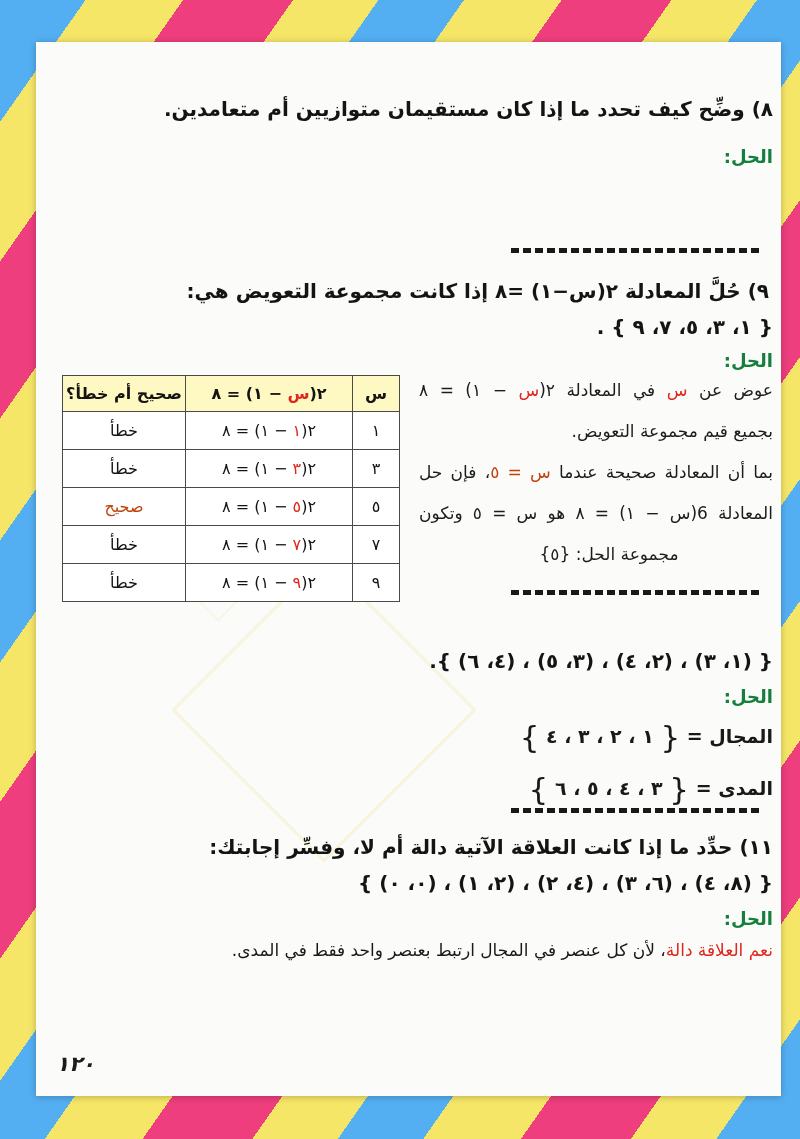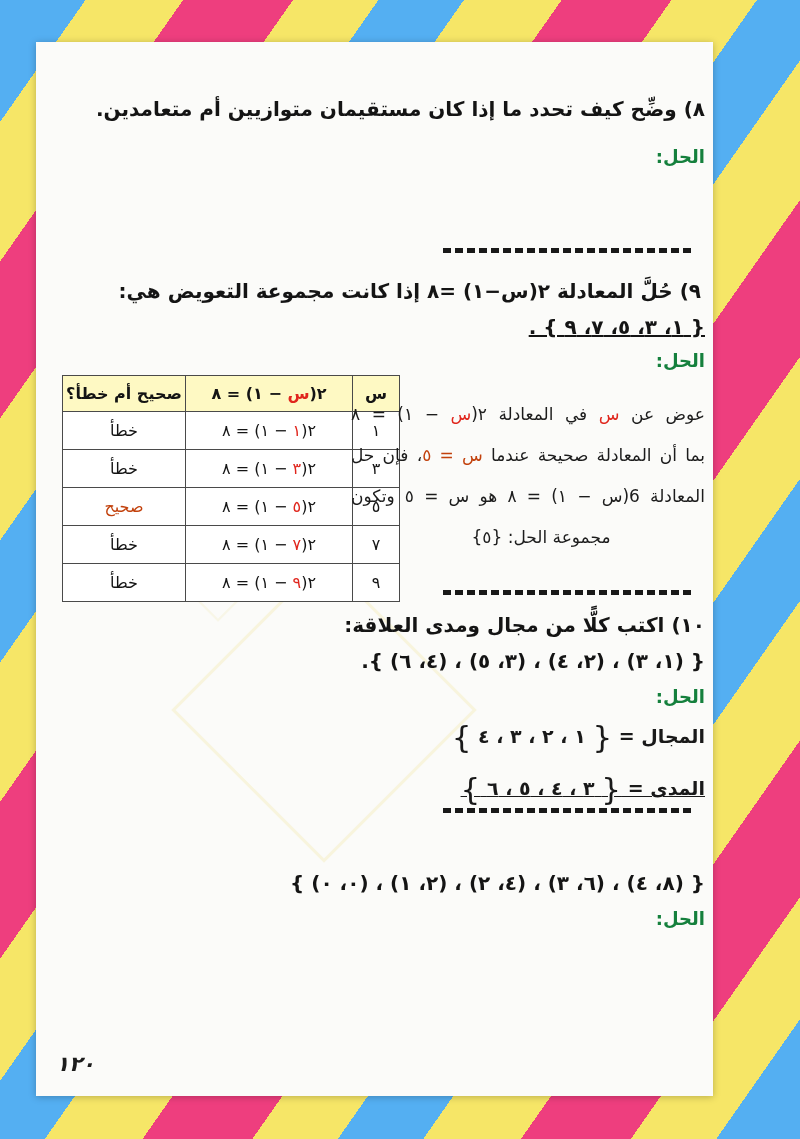--- a/index.html
+++ b/index.html
@@ -6,21 +6,21 @@
   body{
     width:800px;height:1139px;position:relative;overflow:hidden;
     font-family:"DejaVu Sans",sans-serif;
     background:repeating-linear-gradient(125deg,
       #54aff2 0 70px,
       #f6e667 70px 150px,
       #ee3e7e 150px 240px,
       #f6e667 240px 310px);
   }
   .page{
-    position:absolute;left:36px;top:42px;width:677px;height:1054px;
+    position:absolute;left:36px;top:42px;width:745px;height:1054px;
     background:#fbfbf9;box-shadow:0 1px 7px rgba(0,0,0,.25);
     direction:rtl;color:#191919;
   }
   .abs{position:absolute;}
   .question{font-size:20px;line-height:34px;font-weight:700;color:#141414;text-align:right;}
   .sol-label{font-size:18px;font-weight:700;color:#15803d;}
   .body-text{font-size:17px;line-height:38px;font-weight:400;color:#1c1c1c;}
   .justify{text-align:justify;}
   .sep{height:5px;width:248px;background:repeating-linear-gradient(90deg,#191919 0 8px,transparent 8px 12px);}
   .red{color:#e0261d;}
@@ -61,21 +61,21 @@
 <div class="page">
 
   <div class="abs watermark" style="top:560px;left:180px;"></div>
   <div class="abs watermark2" style="top:430px;left:120px;"></div>
 
   <div class="abs question" style="top:50px;right:8px;">٨) وضِّح كيف تحدد ما إذا كان مستقيمان متوازيين أم متعامدين.</div>
   <div class="abs sol-label" style="top:104px;right:8px;">الحل:</div>
   <div class="abs sep" style="top:206px;right:22px;"></div>
 
   <div class="abs question" style="top:232px;right:12px;">٩) حُلَّ المعادلة ٢(س−١) =٨ إذا كانت مجموعة التعويض هي:</div>
-  <div class="abs question" style="top:268px;right:8px;text-decoration:underline;">{ ١، ٣، ٥، ٧، ٩ } .</div>
+  <div class="abs question" style="top:268px;right:8px;">{ ١، ٣، ٥، ٧، ٩ } .</div>
   <div class="abs sol-label" style="top:308px;right:8px;">الحل:</div>
 
   <div class="abs" style="top:333px;left:26px;">
     <table class="subst">
       <thead>
         <tr>
           <th class="col-x">س</th>
           <th class="col-eq"><span>٢(</span><span class="red">س</span><span> − ١) = ٨</span></th>
           <th class="col-v">صحيح أم خطأ؟</th>
         </tr>
@@ -103,34 +103,36 @@
         </tr>
         <tr>
           <td>٩</td>
           <td><span>٢(</span><span class="red">٩</span><span> − ١) = ٨</span></td>
           <td><span>خطأ</span></td>
         </tr>
       </tbody>
     </table>
   </div>
 
-  <div class="abs expl" style="top:352px;right:8px;">
+  <div class="abs expl" style="top:328px;right:8px;">
     <div class="line jline"><span>عوض عن </span><span class="red">س</span><span> في المعادلة ٢(</span><span class="red">س</span><span> − ١) = ٨</span></div>
+    <div class="line rline"><span>بجميع قيم مجموعة التعويض.</span></div>
     <div class="line jline"><span>بما أن المعادلة صحيحة عندما </span><span class="green">س = ٥</span><span>، فإن حل</span></div>
     <div class="line jline"><span>المعادلة 6(س − ١) = ٨ هو س = ٥ وتكون</span></div>
     <div class="line cline"><span>مجموعة الحل: {٥}</span></div>
   </div>
 
   <div class="abs sep" style="top:548px;right:22px;"></div>
 
-  <div class="abs question" style="top:566px;right:8px;">١٠) اكتب كلًّا من مجال ومدى العلاقة:</div>
   <div class="abs question" style="top:602px;right:8px;">{ (١، ٣) ، (٢، ٤) ، (٣، ٥) ، (٤، ٦) }.</div>
   <div class="abs sol-label" style="top:644px;right:8px;">الحل:</div>
   <div class="abs dr-line" style="top:672px;right:8px;height:44px;line-height:44px;"><span>المجال = </span><span class="brace">{</span><span> ١ ، ٢ ، ٣ ، ٤ </span><span class="brace">}</span></div>
-  <div class="abs dr-line" style="top:724px;right:8px;height:44px;line-height:44px;text-decoration:underline;"><span>المدى = </span><span class="brace">{</span><span> ٣ ، ٤ ، ٥ ، ٦ </span><span class="brace">}</span></div>
+  <div class="abs dr-line" style="top:724px;right:8px;height:44px;line-height:44px;"><span>المدى = </span><span class="brace">{</span><span> ٣ ، ٤ ، ٥ ، ٦ </span><span class="brace">}</span></div>
 
   <div class="abs sep" style="top:766px;right:22px;"></div>
 
+  <div class="abs question" style="top:788px;right:8px;">١١) حدِّد ما إذا كانت العلاقة الآتية دالة أم لا، وفسِّر إجابتك:</div>
   <div class="abs question" style="top:824px;right:8px;">{ (٨، ٤) ، (٦، ٣) ، (٤، ٢) ، (٢، ١) ، (٠، ٠) }</div>
   <div class="abs sol-label" style="top:866px;right:8px;">الحل:</div>
+  <div class="abs answer-line" style="top:898px;right:8px;left:14px;"><span class="red">نعم العلاقة دالة</span><span>، لأن كل عنصر في المجال ارتبط بعنصر واحد فقط في المدى.</span></div>
 
   <div class="abs page-num" style="top:1010px;left:22px;">١٢٠</div>
 </div>
 
 </body></html>

